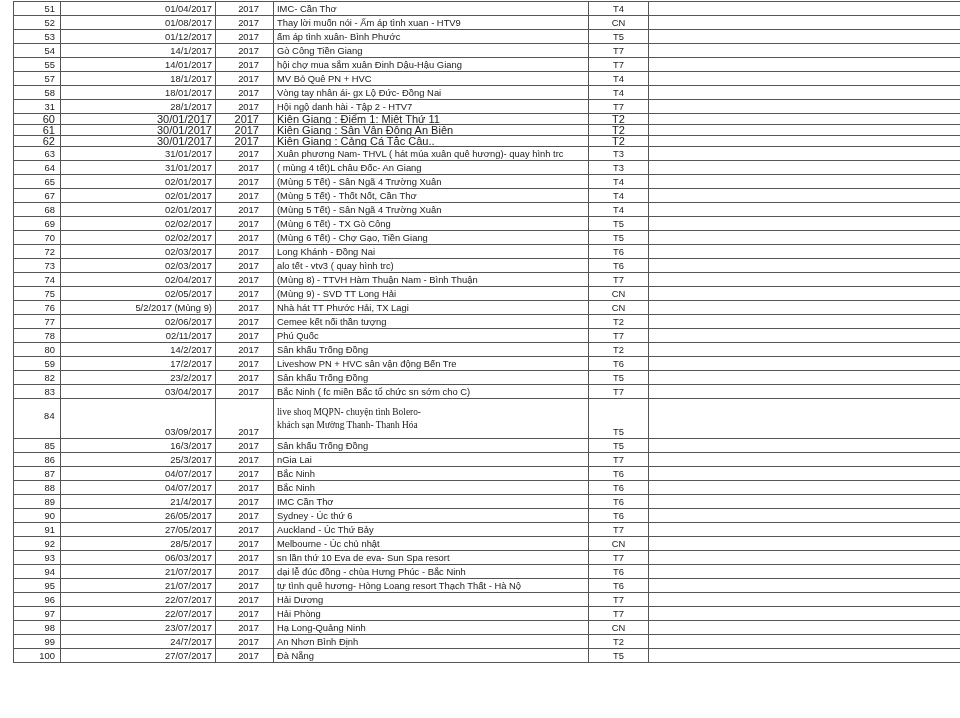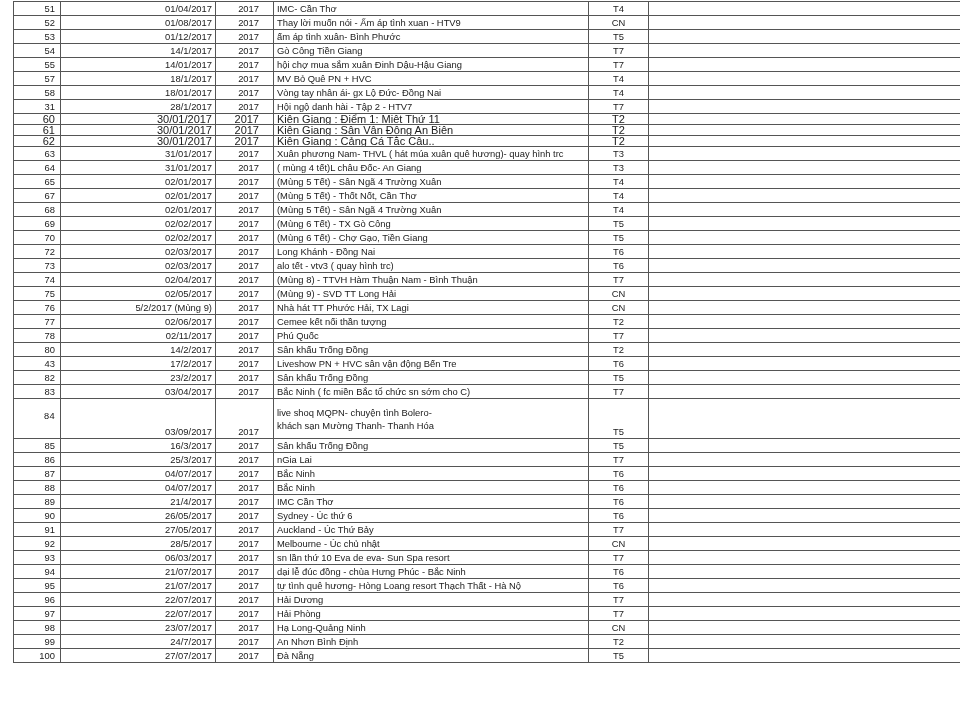--- a/index.html
+++ b/index.html
@@ -12,21 +12,21 @@
   tr.short td { height:10px; line-height:10px; font-size:11px; }
   tr.tall td { height:27px; }
   td.no { text-align:right; padding-right:5px; }
   td.date { text-align:right; }
   td.year { text-align:right; padding-right:14px; }
   td.event { text-align:left; padding-left:3px; }
   td.day { text-align:center; }
   tr.tall td.date, tr.tall td.year { vertical-align:bottom; }
   tr.tall td.no { vertical-align:top; padding-top:12px;font-family:Liberation Mono, monospace; }
   tr.tall td.day { vertical-align:bottom; }
-  .ev-line { display:block; line-height:13px; }
+  .ev-line { display:block; line-height:13px;font-family:Liberation Serif, serif; }
 </style>
 </head>
 <body>
 
 <div class="sheet">
   <table>
     <colgroup>
       <col class="c-no">
         <col class="c-date">
         <col class="c-year">
@@ -237,21 +237,21 @@
   </tr>
         <tr>
     <td class="no">80</td>
     <td class="date">14/2/2017</td>
     <td class="year">2017</td>
     <td class="event">Sân khấu Trống Đồng</td>
     <td class="day">T2</td>
     <td class="blank"></td>
   </tr>
         <tr>
-    <td class="no">43</td>
+    <td class="no">59</td>
     <td class="date">17/2/2017</td>
     <td class="year">2017</td>
     <td class="event">Liveshow PN + HVC sân vận động Bến Tre</td>
     <td class="day">T6</td>
     <td class="blank"></td>
   </tr>
         <tr>
     <td class="no">82</td>
     <td class="date">23/2/2017</td>
     <td class="year">2017</td>

